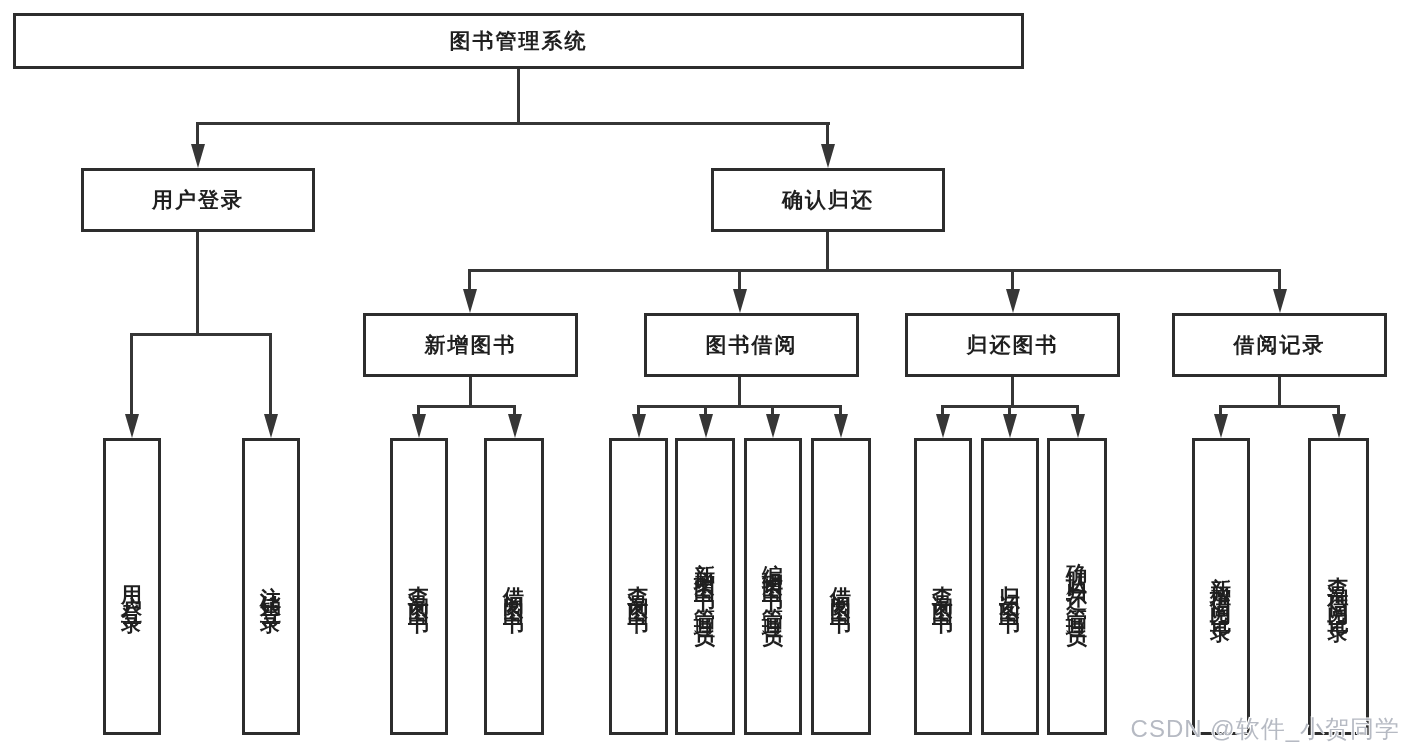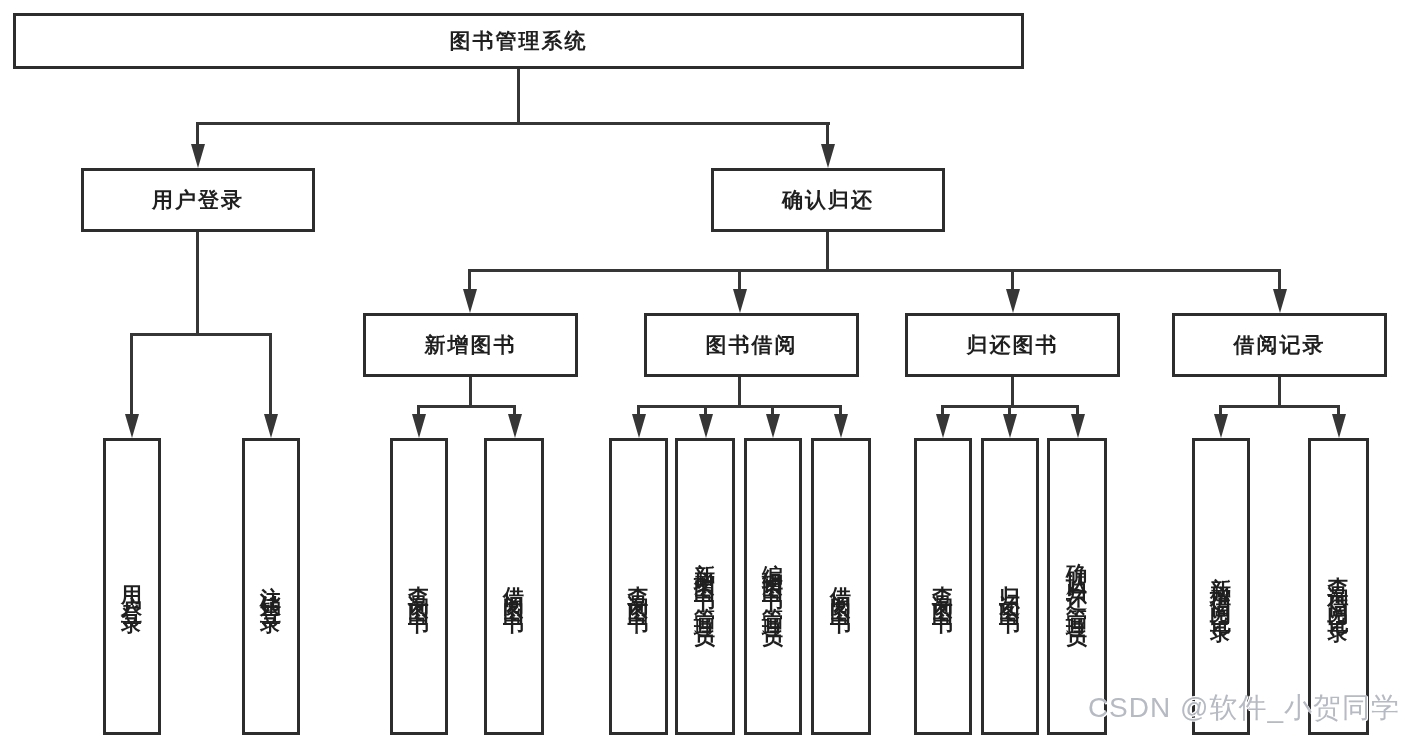--- a/index.html
+++ b/index.html
@@ -7,21 +7,21 @@
   body{font-family:"Liberation Sans","DejaVu Sans",sans-serif;}
   .canvas{position:relative;width:1405px;height:747px;background:#ffffff;overflow:hidden;}
   .box{position:absolute;box-sizing:border-box;border:3px solid #2d2d2d;background:#ffffff;
        display:flex;align-items:center;justify-content:center;font-weight:bold;}
   .box.h span{font-size:21px;letter-spacing:2px;color:#1f1f1f;white-space:nowrap;}
   .box.v span{writing-mode:vertical-rl;text-orientation:mixed;font-size:21px;
               letter-spacing:9px;color:#1f1f1f;line-height:1;}
   .ln{position:absolute;background:#363636;}
   .ar{position:absolute;width:0;height:0;border-left:7px solid transparent;
       border-right:7px solid transparent;border-top:24px solid #363636;}
-  .wm{position:absolute;right:5px;bottom:20px;font-size:28px;letter-spacing:1px;
+  .wm{position:absolute;right:5px;bottom:2px;font-size:24px;letter-spacing:1px;
       color:#b6bac3;text-shadow:1px 1px 0 #ffffff,-1px -1px 0 #ffffff;white-space:nowrap;}
 </style>
 </head>
 <body>
 
 <div class="canvas">
 
   <div class="box h" style="left:13px;top:13px;width:1011px;height:56px">
     <span>图书管理系统</span>
   </div>

